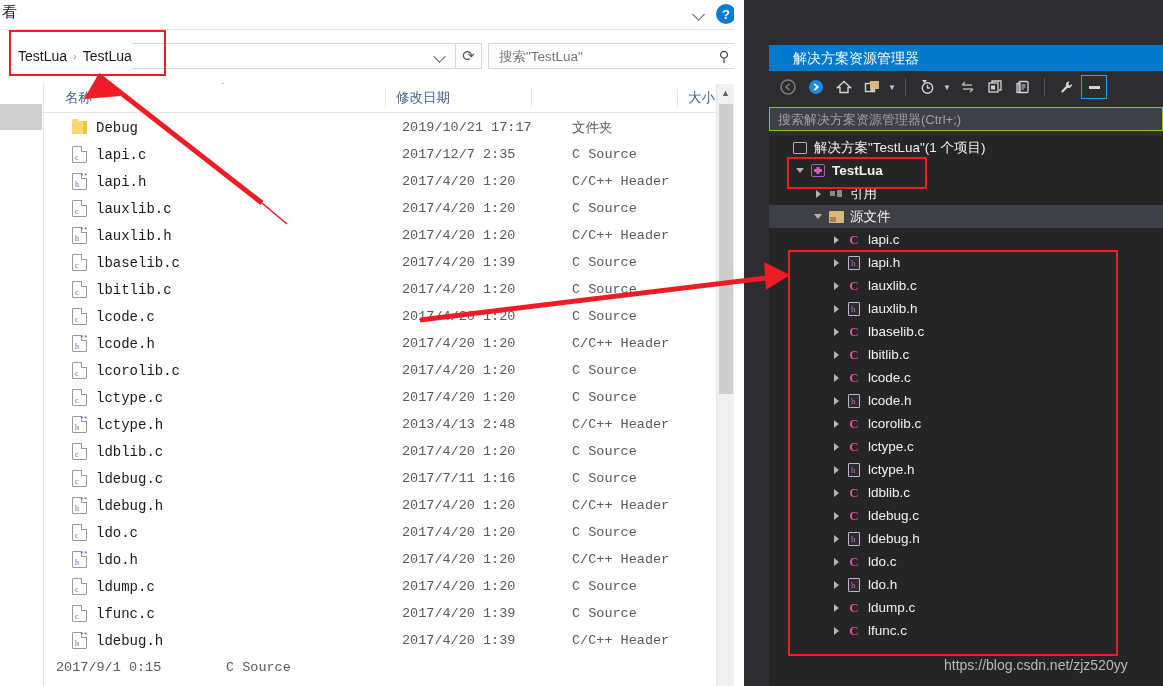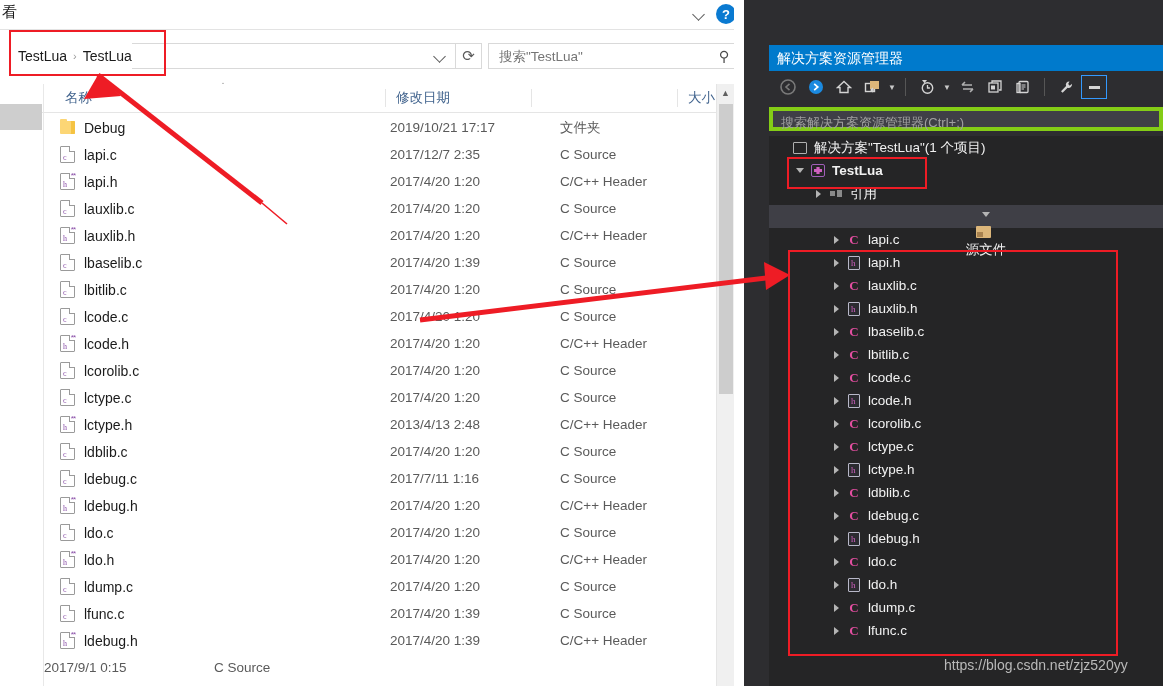--- a/index.html
+++ b/index.html
@@ -87,21 +87,21 @@
     position:absolute; top:0; height:28px; line-height:28px;
     font-size:13.5px; color:#42648e; padding-left:10px;
   }
   .col-sep{ position:absolute; top:5px; width:1px; height:18px; background:#e5e5e5; }
 
   
   .nav-line { position:absolute; left:43px; top:84px; width:1px; height:602px; background:#e8e8e8; }
   .nav-gray { position:absolute; left:0px; top:104px; width:42px; height:26px; background:#cecece; }
 
   
-  .file-list { position:absolute; left:44px; top:114px; width:672px; }
+  .file-list { position:absolute; left:56px; top:114px; width:672px;font-family:Liberation Mono, monospace; }
   .frow { height:27px; display:flex; align-items:center; }
   .fname { width:346px; display:flex; align-items:center; gap:9px; padding-left:16px;
            font-size:14px; color:#1b1b1b; }
   .fdate { width:170px; font-size:13.5px; color:#5a5a5a; }
   .ftype { width:150px; font-size:13.5px; color:#5a5a5a; }
 
   .ico { width:15px; height:17px; position:relative; flex:0 0 15px; }
   .ico.folder{
     width:14px;height:13px;background:#fcd675;border-radius:1px;
     box-shadow:inset -4px 0 0 #f5c342;
@@ -139,38 +139,38 @@
 
   
   #vs {
     position:absolute; left:744px; top:0; width:419px; height:686px;
     background:#2d2d30; color:#f1f1f1;
   }
   .vs-top-dark{ position:absolute; left:0; top:0; width:419px; height:42px; background:#2d2d30; }
   .vs-title {
     position:absolute; left:25px; top:45px; width:394px; height:26px;
     background:#007acc; color:#ffffff; font-size:14px; line-height:26px;
-    padding-left:8px; overflow:hidden; white-space:nowrap;
+    padding-left:24px; overflow:hidden; white-space:nowrap;
   }
   .vs-title-left-pad{ position:absolute; left:0; top:45px; width:25px; height:26px; background:#2d2d30; }
 
   .vs-toolbar{
     position:absolute; left:25px; top:71px; width:394px; height:32px;
     background:#2d2d30; display:flex; align-items:center; padding-left:6px; gap:2px;
   }
   .tb-btn{ width:26px; height:24px; display:flex; align-items:center; justify-content:center; }
   .tb-sep{ width:1px; height:18px; background:#565656; margin:0 6px; }
   .tb-caret{ width:10px; height:24px; display:flex; align-items:flex-end; justify-content:center;
              color:#c8c8c8; font-size:8px; padding-bottom:7px; }
   .tb-btn.active{ border:1px solid #3399ff; }
 
   .vs-search{
     position:absolute; left:25px; top:107px; width:394px; height:24px;
     background:#3f3f46; color:#a0a0a0; font-size:13px; line-height:24px; padding-left:8px;
-    border:4px solid #84cc16;
+    border:1px solid #84cc16;
   }
   .vs-tree{ position:absolute; left:25px; top:136px; width:394px; height:550px; background:#252526; }
   .trow{ height:23px; display:flex; align-items:center; font-size:13.5px; color:#f1f1f1; white-space:nowrap; }
   .trow.sel{ background:#3f3f46; }
   .tw{ width:18px; flex:0 0 18px; display:flex; align-items:center; justify-content:center;
        color:#c8c8c8; font-size:9px; }
   .tri-right{ width:0;height:0;border-left:5px solid #b4b4b4;border-top:4px solid transparent;border-bottom:4px solid transparent; }
   .tri-down{ width:0;height:0;border-top:5px solid #b4b4b4;border-left:4px solid transparent;border-right:4px solid transparent; }
   .ticon{ width:18px; flex:0 0 18px; display:flex; align-items:center; justify-content:center; margin-right:5px; }
   .tlabel.bold{ font-weight:bold; }
@@ -536,21 +536,21 @@
           <span class="tri-right"></span>
         </span>
         <span class="ticon">
           <span class="refico">
             <i></i>
             <b></b>
           </span>
         </span>
         <span class="tlabel">引用</span>
       </div>
-      <div class="trow sel" style="padding-left: 40px; flex-direction: column;">
+      <div class="trow sel" style="padding-left: 40px;">
         <span class="tw">
           <span class="tri-down"></span>
         </span>
         <span class="ticon">
           <span class="vsfolder open"></span>
         </span>
         <span class="tlabel">源文件</span>
       </div>
       <div class="trow" style="padding-left: 58px;">
         <span class="tw">

